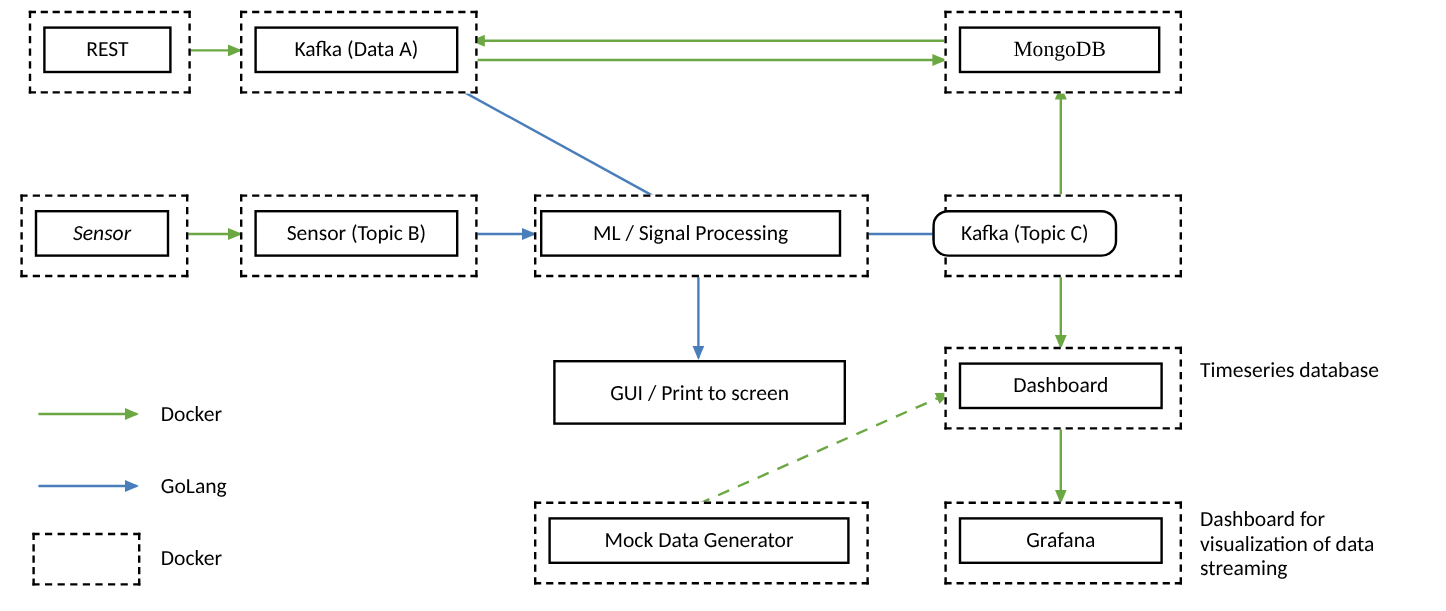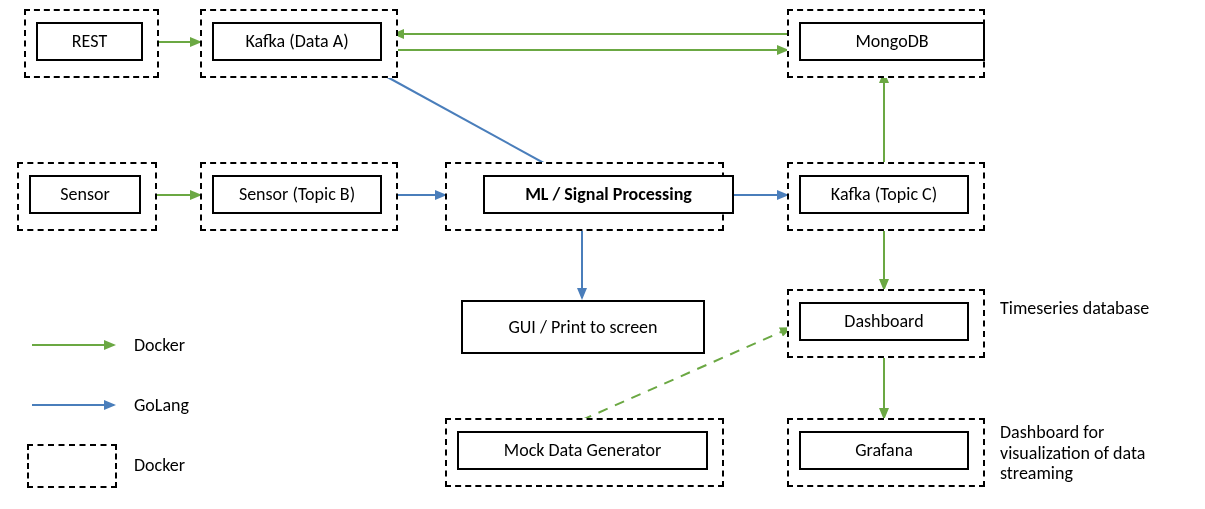--- a/index.html
+++ b/index.html
@@ -86,33 +86,33 @@
     <line x1="32" y1="405" x2="114" y2="405" stroke="#4A7EBB" stroke-width="2" marker-end="url(#arrow-blue)"></line>
   </svg>
 
   <div class="docker" style="left:24px; top:9px; width:131px; height:65px;"></div>
   <div class="box-label" style="left:36px; top:22px; width:107px; height:39px;">REST</div>
 
   <div class="docker" style="left:200px; top:9px; width:194px; height:65px;"></div>
   <div class="box-label" style="left:212px; top:22px; width:170px; height:39px;">Kafka (Data A)</div>
 
   <div class="docker" style="left:787px; top:9px; width:194px; height:65px;"></div>
-  <div class="box-label" style="left:799px; top:22px; width:186px; height:39px;">MongoDB</div>
+  <div class="box-label" style="left:799px; top:22px; width:168px; height:39px;font-family:Liberation Serif, serif;">MongoDB</div>
 
   <div class="docker" style="left:17px; top:162px; width:136px; height:65px;"></div>
-  <div class="box-label" style="left:29px; top:175px; width:112px; height:39px;">Sensor</div>
+  <div class="box-label" style="left:29px; top:175px; width:112px; height:39px;font-style:italic;">Sensor</div>
 
   <div class="docker" style="left:200px; top:162px; width:194px; height:65px;"></div>
   <div class="box-label" style="left:212px; top:175px; width:170px; height:39px;">Sensor (Topic B)</div>
 
   <div class="docker" style="left:445px; top:162px; width:275px; height:65px;"></div>
-  <div class="box-label" style="left:483px; top:175px; width:251px; height:39px;font-weight:bold;">ML / Signal Processing</div>
+  <div class="box-label" style="left:450px; top:175px; width:251px; height:39px;">ML / Signal Processing</div>
 
   <div class="docker" style="left:787px; top:162px; width:194px; height:65px;"></div>
-  <div class="box-label" style="left:799px; top:175px; width:170px; height:39px;">Kafka (Topic C)</div>
+  <div class="box-label" style="left:777px; top:175px; width:154px; height:39px;border-radius:13px;">Kafka (Topic C)</div>
 
   <div class="box-label" style="left:461px; top:300px; width:244px; height:54px;">GUI / Print to screen</div>
 
   <div class="docker" style="left:787px; top:289px; width:194px; height:65px;"></div>
   <div class="box-label" style="left:799px; top:302px; width:170px; height:39px;">Dashboard</div>
 
   <div class="docker" style="left:445px; top:418px; width:275px; height:65px;"></div>
   <div class="box-label" style="left:457px; top:431px; width:251px; height:39px;">Mock Data Generator</div>
 
   <div class="docker" style="left:787px; top:418px; width:194px; height:65px;"></div>

